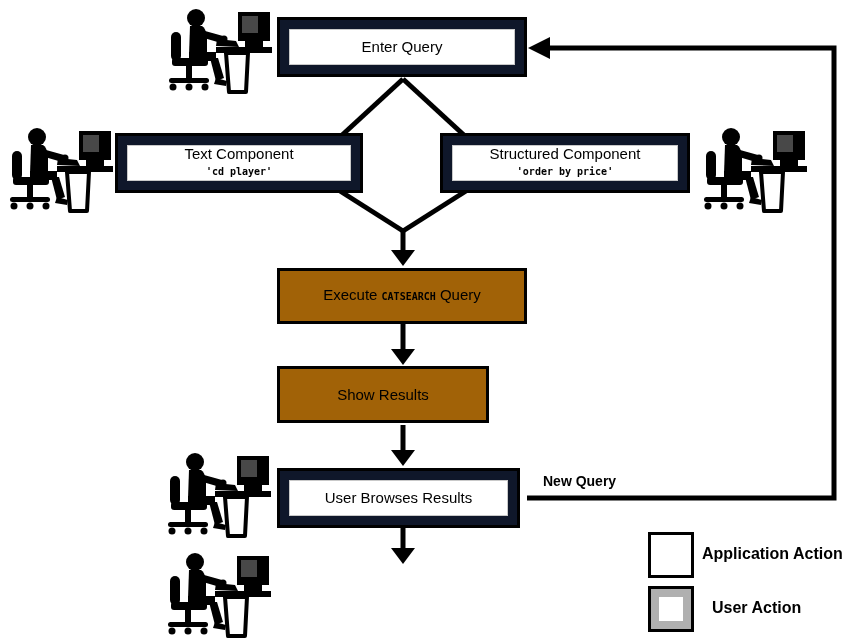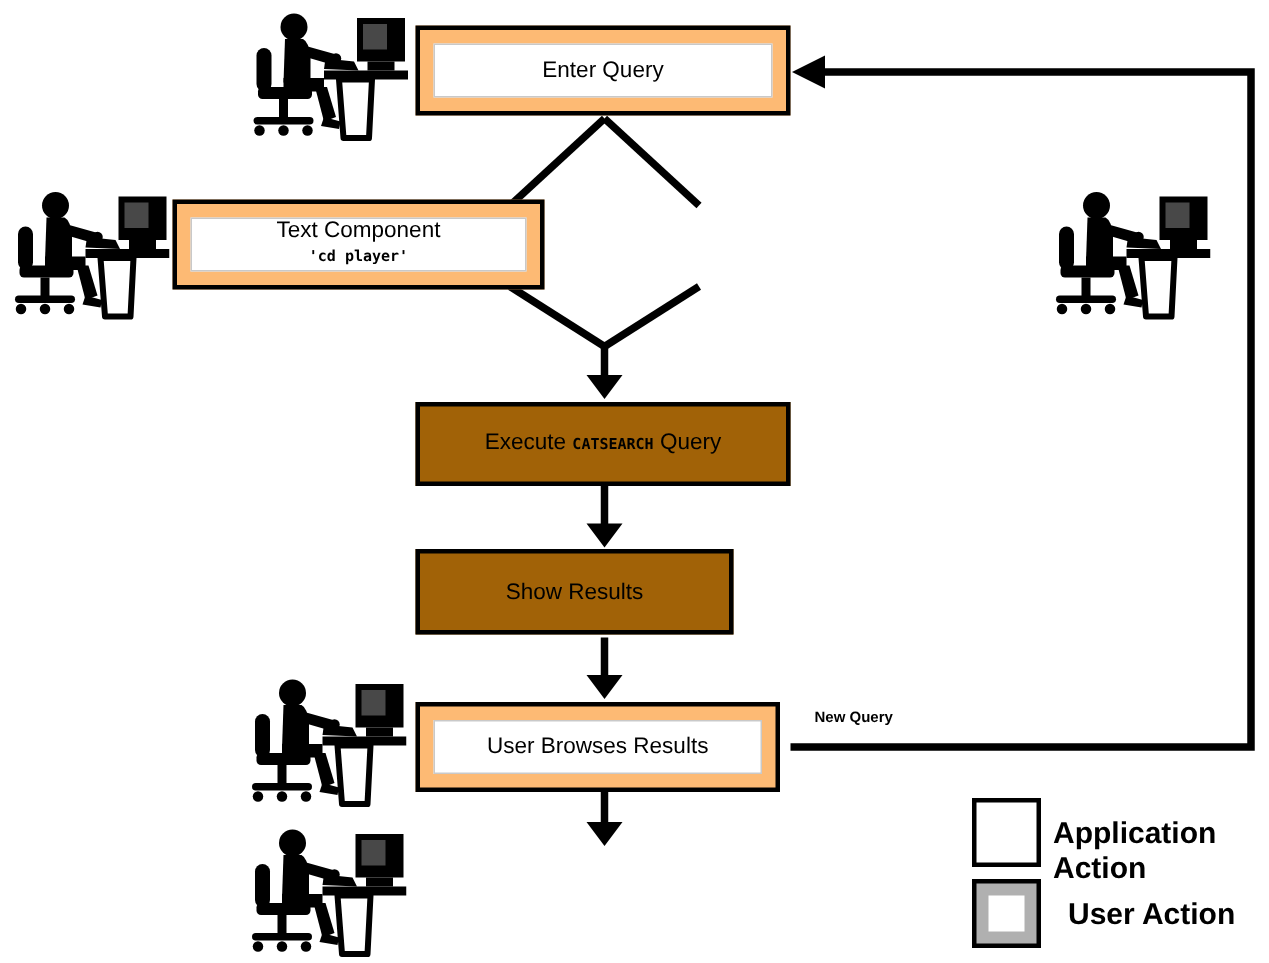--- a/index.html
+++ b/index.html
@@ -3,33 +3,33 @@
 <meta charset="utf-8">
 <style>
   html,body{margin:0;padding:0;background:#ffffff;}
   #canvas{
     position:relative;width:846px;height:642px;background:#ffffff;overflow:hidden;
     font-family:"Liberation Sans",sans-serif;color:#000;
   }
   svg.layer{position:absolute;left:0;top:0;width:846px;height:642px;pointer-events:none;}
   .node{position:absolute;box-sizing:border-box;border:3px solid #000;display:flex;z-index:2;}
   .node.app{background:#a16207;align-items:center;justify-content:center;text-align:center;}
-  .node.user{background:#fdba74;padding:9px;}
+  .node.user{background:#0f172a;padding:9px;}
   .node.user .inner{
     box-sizing:border-box;flex:1;background:#ffffff;border:1px solid #c9c9c9;
     display:flex;flex-direction:column;align-items:center;justify-content:center;text-align:center;
   }
   .node .label{font-size:15px;line-height:18px;}
   .mono{font-family:"DejaVu Sans Mono",monospace;font-weight:bold;font-size:10px;line-height:18px;}
-  .floatlabel{position:absolute;font-size:10px;font-weight:bold;z-index:3;}
+  .floatlabel{position:absolute;font-size:14px;font-weight:bold;z-index:3;}
   .legend-swatch{position:absolute;box-sizing:border-box;border:3px solid #000;z-index:2;}
   .legend-swatch.app{background:#ffffff;}
   .legend-swatch.user{background:#b0b0b0;padding:8px;}
   .legend-swatch.user .inner{width:100%;height:100%;background:#ffffff;}
-  .legend-label{position:absolute;font-size:20px;font-weight:bold;z-index:2;}
+  .legend-label{position:absolute;font-size:16px;font-weight:bold;z-index:2;}
   .person{position:absolute;width:106px;height:88px;z-index:1;}
 </style>
 </head>
 <body>
 
 <div id="canvas">
 
   <svg width="0" height="0" style="position:absolute">
     <defs>
       <g id="pc-user" fill="#000000">
@@ -104,20 +104,26 @@
     </div>
   </div>
 
   <div class="node user" style="left:115px;top:133px;width:248px;height:60px">
     <div class="inner">
       <span class="label">Text Component</span>
       <span class="mono">'cd player'</span>
     </div>
   </div>
 
+  <div class="node user" style="left:440px;top:133px;width:250px;height:60px">
+    <div class="inner">
+      <span class="label">Structured Component</span>
+      <span class="mono">'order by price'</span>
+    </div>
+  </div>
 
   <div class="node app" style="left:277px;top:268px;width:250px;height:56px">
     <span class="label"><span>Execute </span><span class="mono">CATSEARCH</span><span> Query</span></span>
   </div>
 
   <div class="node app" style="left:277px;top:366px;width:212px;height:57px">
     <span class="label">Show Results</span>
   </div>
 
   <div class="node user" style="left:277px;top:468px;width:243px;height:60px">

